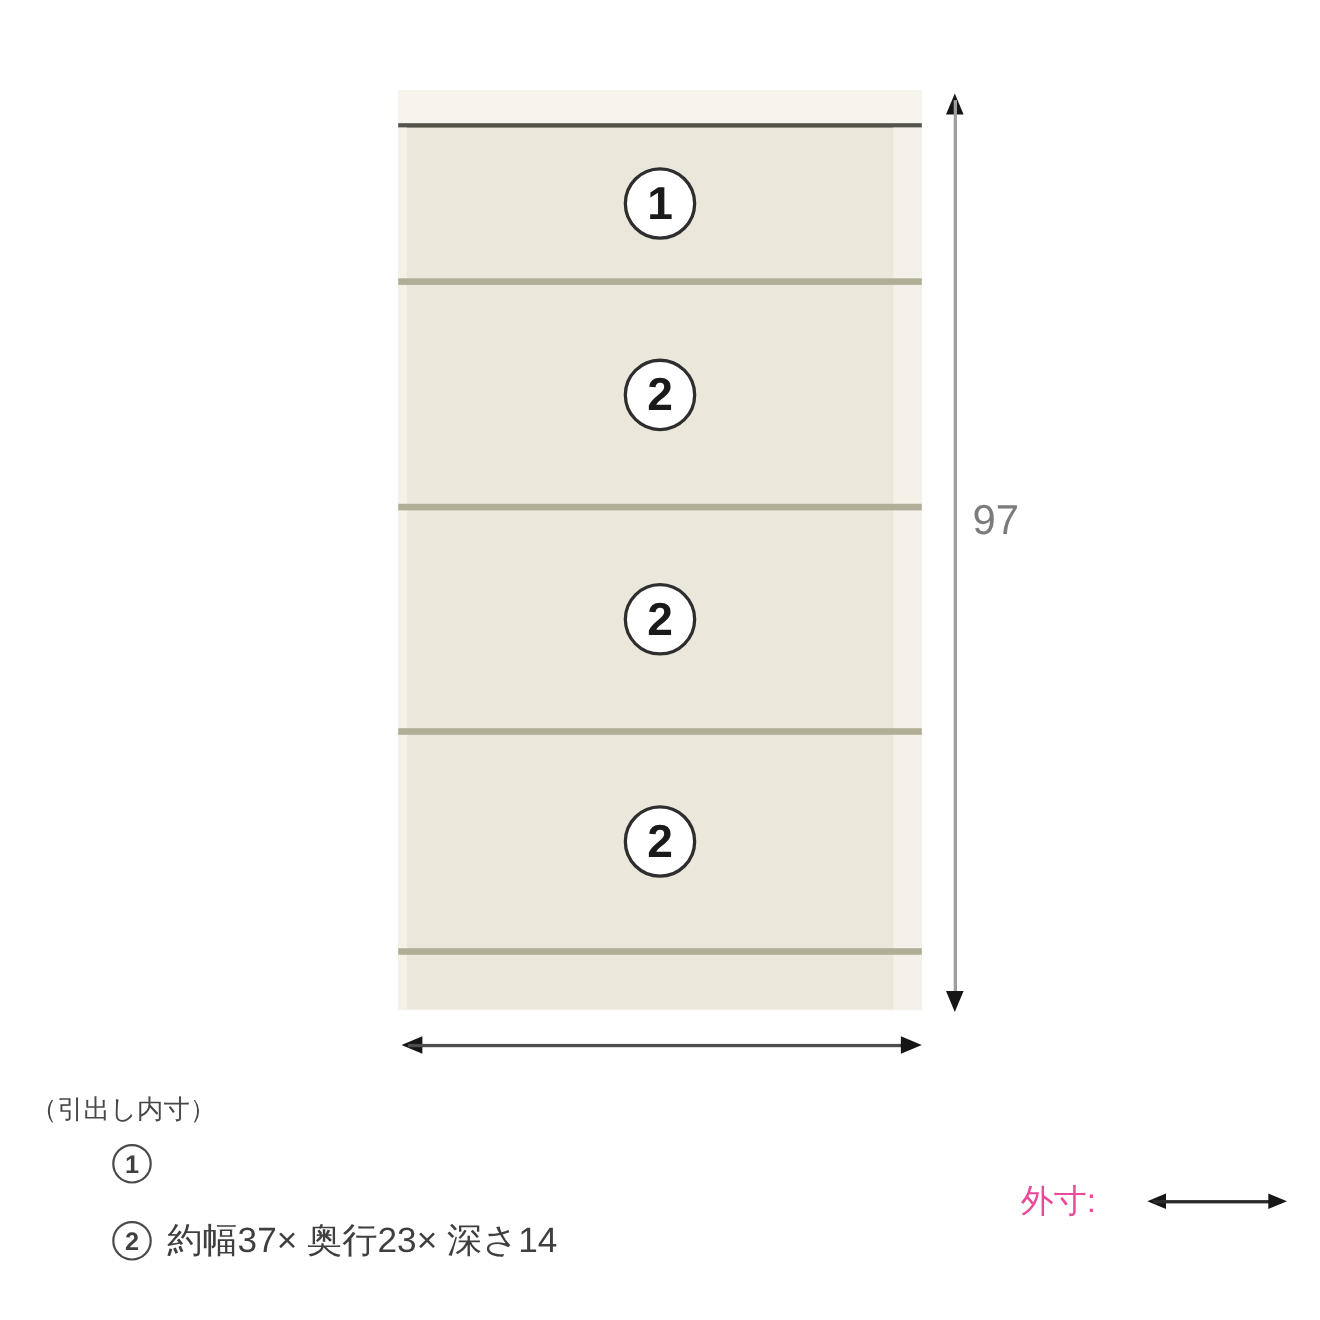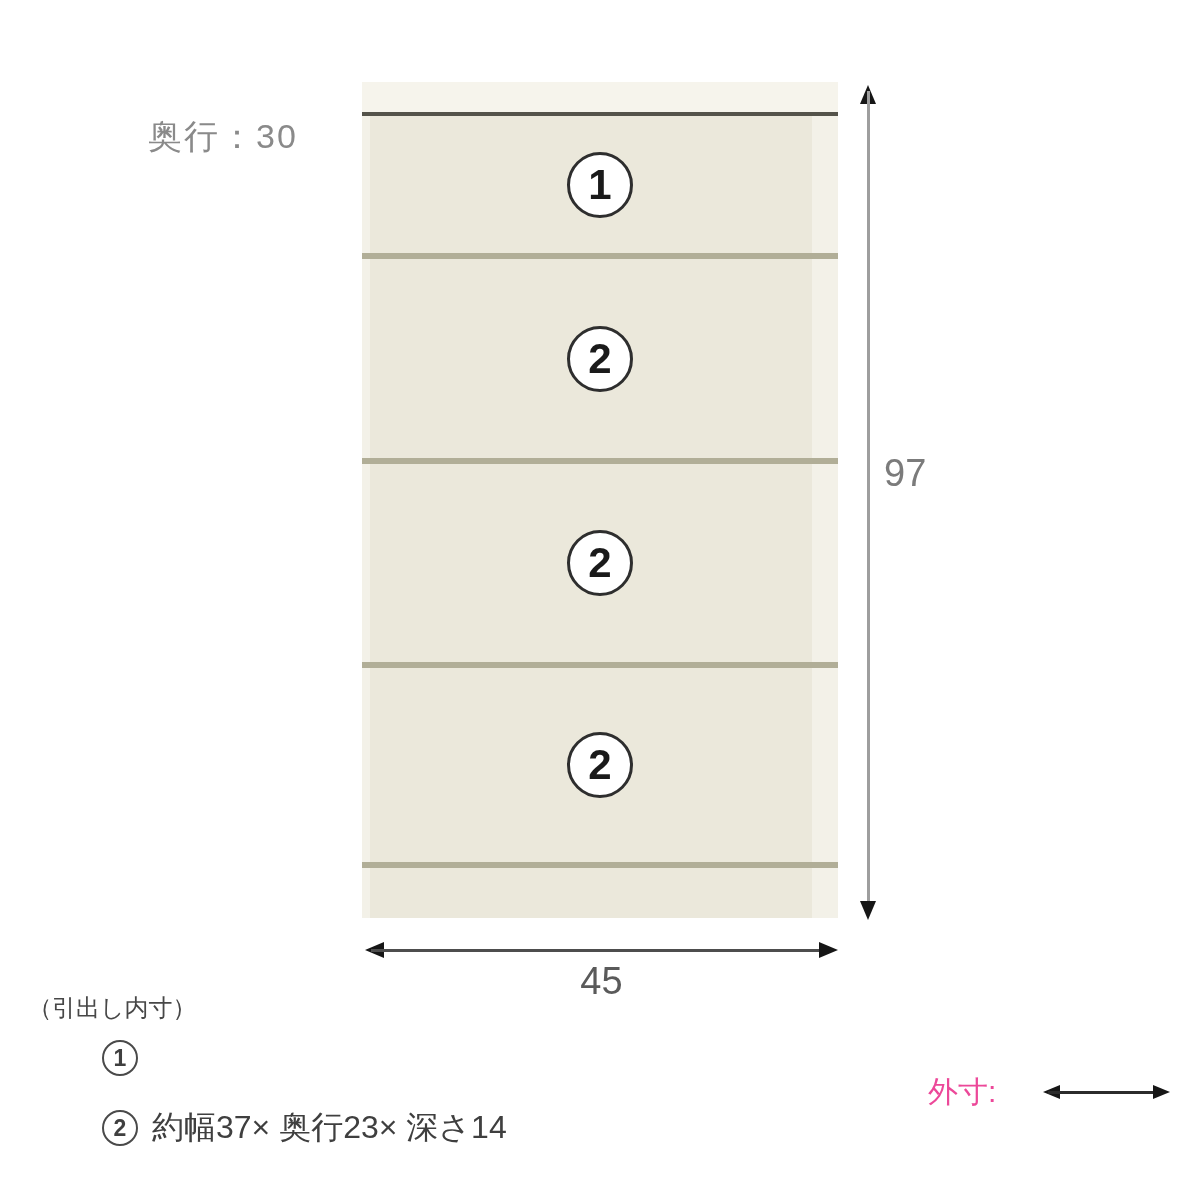--- a/index.html
+++ b/index.html
@@ -173,21 +173,20 @@
   .legend-unit {
     position: absolute; left: 928px; top: 1136px;
     font-size: 30px; color: #333333;
   }
 </style>
 </head>
 <body>
 
 <div class="stage">
 
-  <div class="depth-label">奥行：30</div>
 
   <div class="cabinet">
     <div class="top-panel"></div>
     <div class="top-line"></div>
     <div class="side-strip left"></div>
     <div class="side-strip right"></div>
 
     <div class="divider v1"></div>
     <div class="divider v2"></div>
     <div class="divider v3"></div>
@@ -204,21 +203,20 @@
     <div class="line"></div>
     <div class="head-down"></div>
   </div>
   <div class="vdim-label">97</div>
 
   <div class="hdim">
     <div class="head-left"></div>
     <div class="line"></div>
     <div class="head-right"></div>
   </div>
-  <div class="hdim-label">45</div>
 
   <div class="note-title">（引出し内寸）</div>
 
   <div class="note-item i1">
     <span class="ncircle">1</span>
   </div>
   <div class="note-item i2">
     <span class="ncircle">2</span>
     <span>約幅37× 奥行23× 深さ14</span>
   </div>

